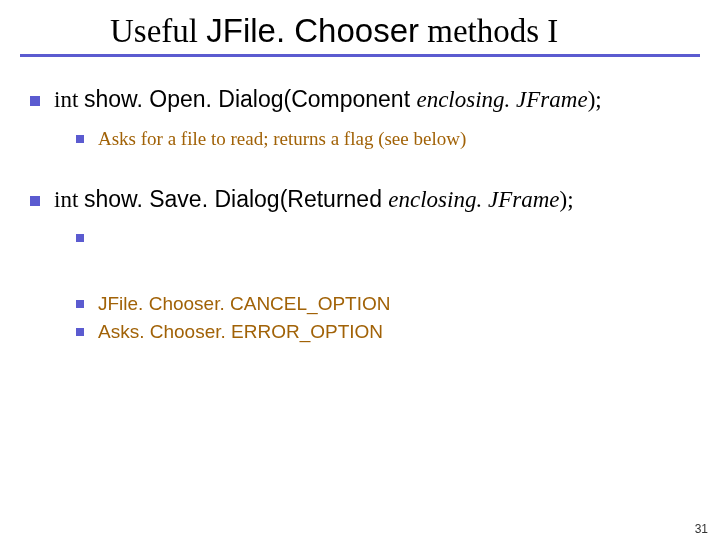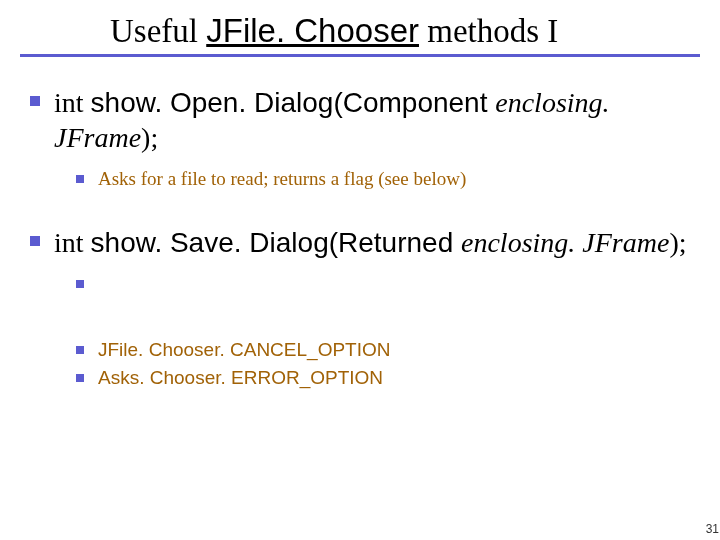--- a/index.html
+++ b/index.html
@@ -24,21 +24,20 @@
     align-items: center;
     margin-left: 90px;
     margin-bottom: 4px;
   }
   .title {
     font-size: 33px;
     color: #000000;
   }
   .title .sans {
     font-family: Arial, Helvetica, sans-serif;
-    text-decoration: underline;
   }
   .underline {
     height: 3px;
     background: #5b5bd0;
     margin-top: 4px;
     margin-bottom: 28px;
     width: 100%;
   }
   .bullet-row {
     display: flex;
@@ -58,21 +57,21 @@
   .sq-l2 {
     width: 8px;
     height: 8px;
     background: #5b5bd0;
     margin-top: 8px;
     margin-right: 14px;
     margin-left: 56px;
   }
   .l1-text {
     font-family: Arial, Helvetica, sans-serif;
-    font-size: 28px;
+    font-size: 23px;
     line-height: 1.25;
     color: #000;
   }
   .l1-text .serif {
     font-family: "Times New Roman", Times, serif;
   }
   .l1-text .ital {
     font-style: italic;
   }
   .l2-text {
@@ -82,21 +81,21 @@
     color: #a16207;
   }
   .l2-text .sans {
     font-family: Arial, Helvetica, sans-serif;
   }
   .gap-big   { height: 34px; }
   .gap-med   { height: 12px; }
   .gap-small { height: 4px; }
   .pagenum {
     position: absolute;
-    right: 1px;
+    right: 12px;
     bottom: 4px;
     font-family: Arial, Helvetica, sans-serif;
     font-size: 12px;
     color: #333;
   }
 </style>
 </head>
 <body>
 
 <div class="slide">

